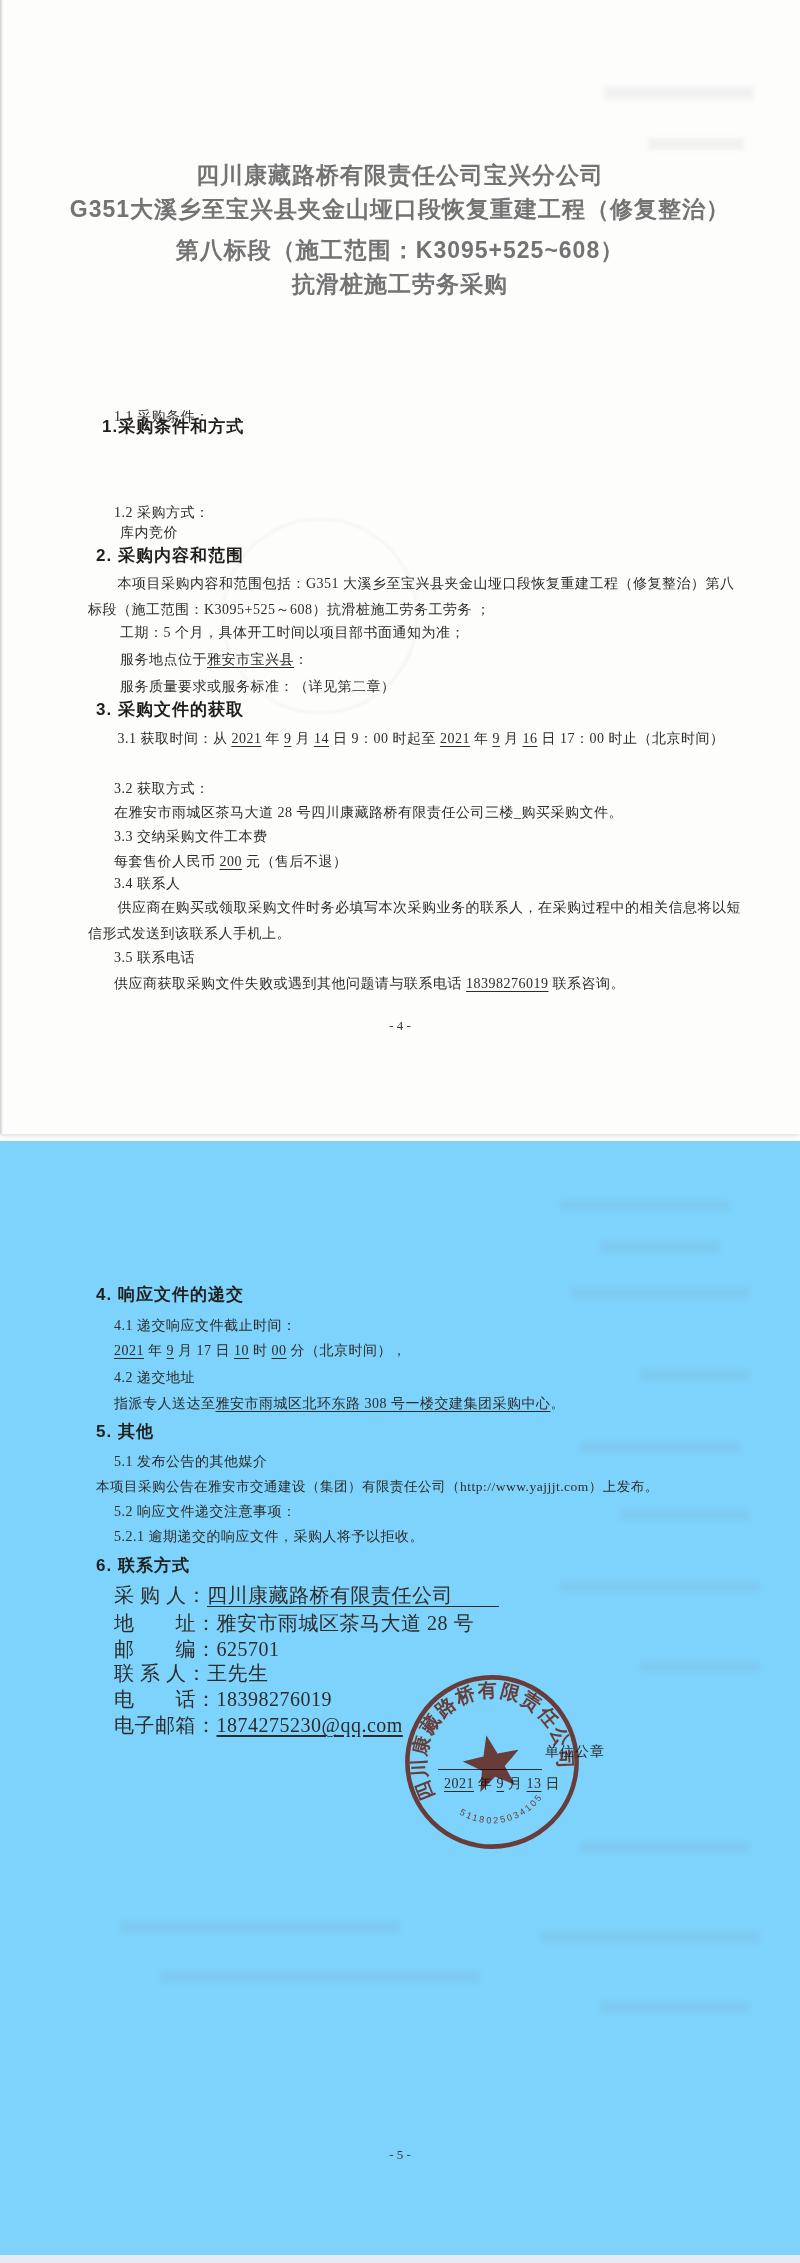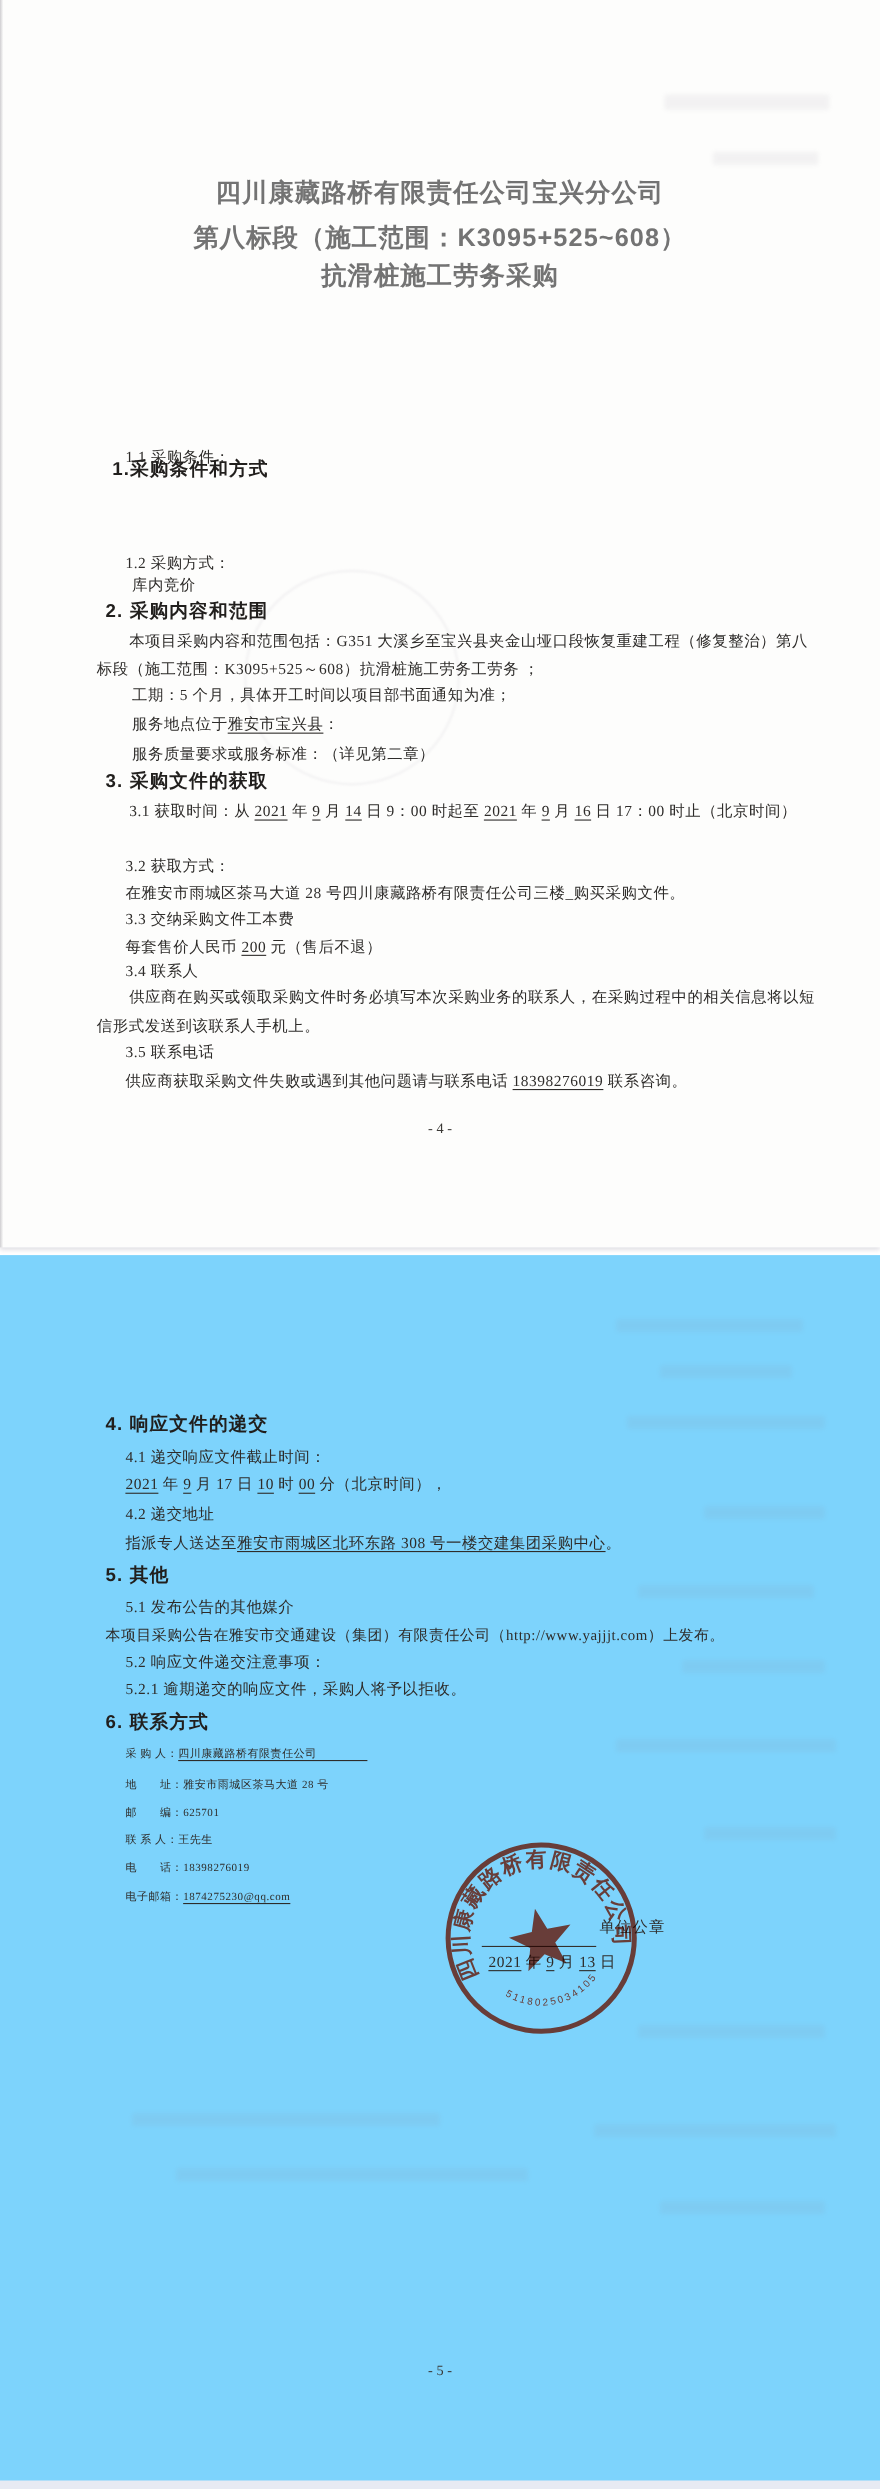--- a/index.html
+++ b/index.html
@@ -15,40 +15,41 @@
   .flush{left:88px;width:656px;}
   .ind{text-indent:2.1em;}
   .u{text-decoration:underline;text-underline-offset:3px;}
   .title-wrap{position:absolute;top:158px;left:0;width:800px;text-align:center;}
   .title-line{font-family:"Liberation Sans",sans-serif;font-weight:bold;font-size:23px;
               line-height:34px;color:#737373;letter-spacing:1px;}
   .gap-top{margin-top:7px;}
   .footer-num{position:absolute;left:0;width:800px;text-align:center;font-size:13px;color:#3a3835;}
   .bl{position:absolute;background:#8d8798;opacity:.09;filter:blur(2px);border-radius:2px;}
   .bl-circle{position:absolute;border:2px solid #9a93a4;border-radius:50%;opacity:.10;filter:blur(1px);background:transparent;}
-  .contact-row{position:absolute;left:114px;font-size:10px;line-height:26px;color:#2e2c2a;letter-spacing:.5px;}
+  .contact-row{position:absolute;left:114px;font-size:20px;line-height:26px;color:#2e2c2a;letter-spacing:.5px;}
   .val-u{text-decoration:underline;text-underline-offset:3px;}
   .val-u-long{border-bottom:1.4px solid #2e2c2a;padding-right:46px;}
   #seal{position:absolute;left:401px;top:530px;width:182px;height:182px;
         transform:rotate(-12deg);mix-blend-mode:multiply;opacity:.92;}
   #seal-underline{position:absolute;left:438px;top:600px;width:104px;height:28px;border-bottom:1.5px solid #33302d;}
   #seal-label{position:absolute;left:545px;top:602px;font-size:14px;color:#2e2c2a;letter-spacing:1px;}
   #seal-date{position:absolute;left:444px;top:634px;font-size:14px;color:#2e2c2a;letter-spacing:.5px;}
   .left-edge{position:absolute;left:0;top:0;width:3px;height:1134px;background:linear-gradient(90deg,rgba(70,65,80,.25),rgba(70,65,80,0));}
 </style>
 </head>
 <body>
 
 <div id="scan">
 
   <div class="page" id="page1">
     <div class="left-edge"></div>
 
     <div class="title-wrap">
       <div class="title-line">四川康藏路桥有限责任公司宝兴分公司</div>
+      <div class="title-line">G351大溪乡至宝兴县夹金山垭口段恢复重建工程（修复整治）</div>
       <div class="title-line gap-top">第八标段（施工范围：K3095+525~608）</div>
       <div class="title-line">抗滑桩施工劳务采购</div>
     </div>
 
     <div class="bl" style="left:604px;top:86px;width:150px;height:14px;"></div>
     <div class="bl" style="left:648px;top:138px;width:96px;height:12px;"></div>
     <div class="bl-circle" style="left:222px;top:518px;width:192px;height:192px;"></div>
 
     <div class="t hd" style="left:102px;top:374px;margin-top:40px;">1.采购条件和方式</div>
     <div class="t sub" style="top:404px;">1.1 采购条件：</div>

